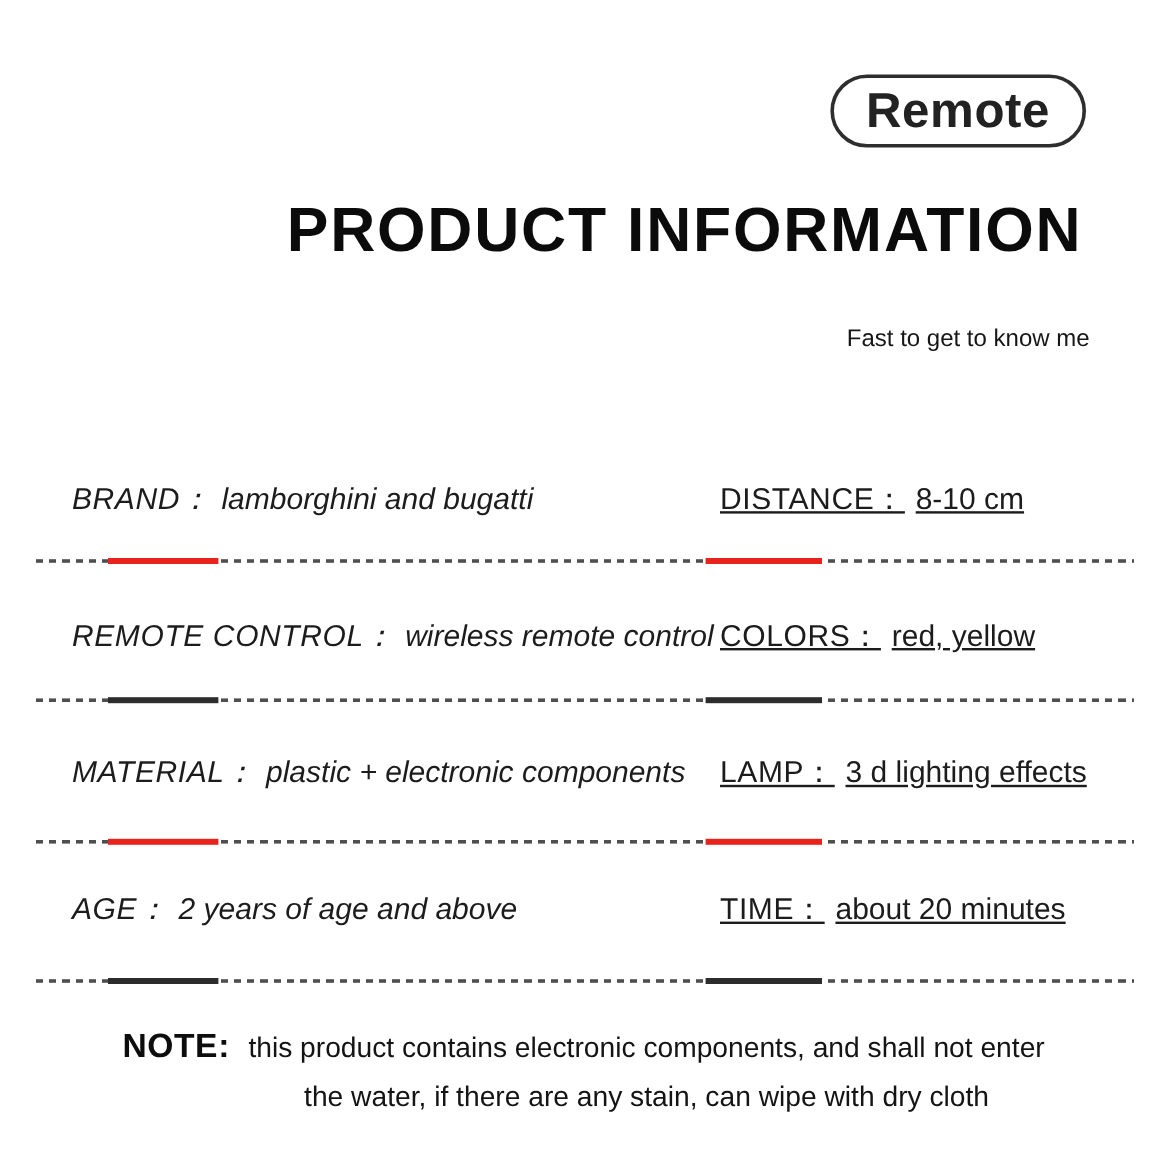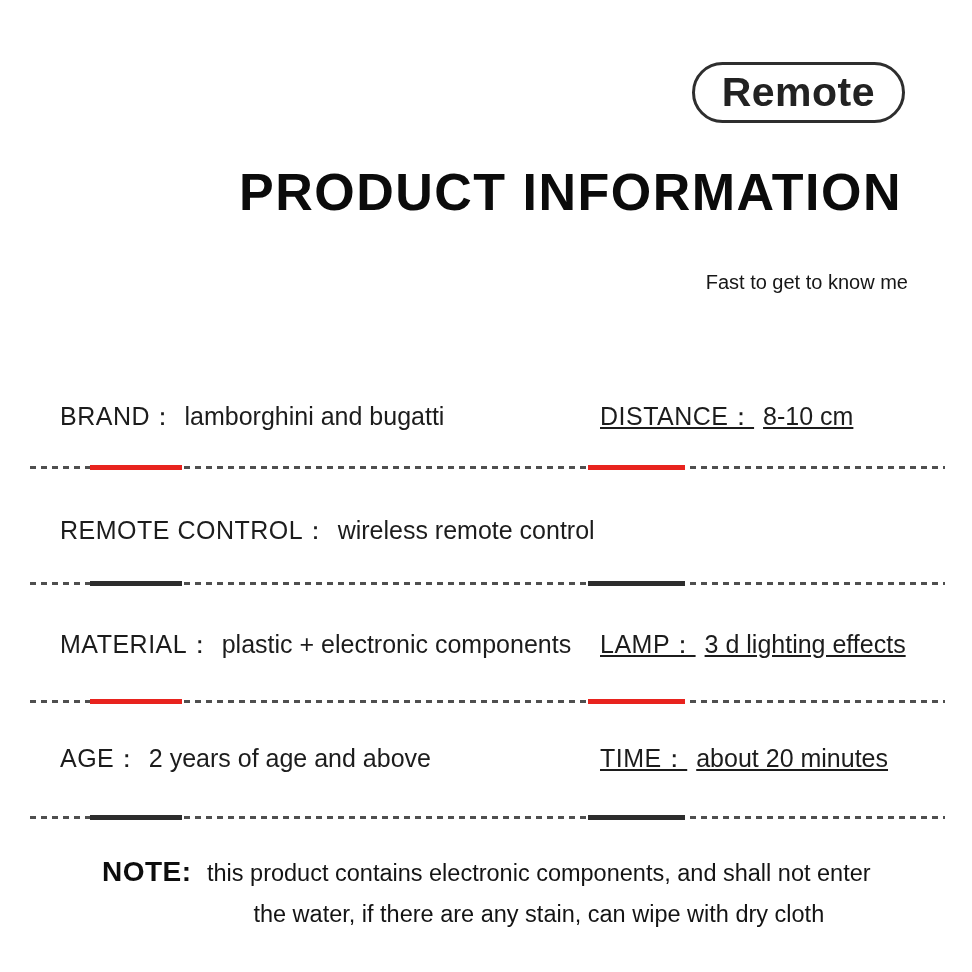--- a/index.html
+++ b/index.html
@@ -61,21 +61,21 @@
   .spec-row {
     position: absolute;
     left: 60px;
     right: 30px;
     display: flex;
     line-height: 30px;
     font-size: 25px;
     color: #1c1c1c;
     white-space: nowrap;
   }
-  .spec-row .cell-left  { width: 540px; flex: 0 0 540px; }
+  .spec-row .cell-left  { width: 540px; flex: 0 0 540px; font-style: italic; }
   .spec-row .cell-right { flex: 1; text-decoration: underline; }
   .spec-row .lbl { letter-spacing: 0.5px; }
   .spec-row .val { margin-left: 9px; }
   .row-1 { top: 401px; }
   .row-2 { top: 515px; }
   .row-3 { top: 629px; }
   .row-4 { top: 743px; }
 
   
   .divider {
@@ -145,20 +145,23 @@
   </div>
   <div class="divider div-1">
     <span class="seg seg-left" style="background: rgb(232, 35, 30);"></span>
     <span class="seg seg-right" style="background: rgb(232, 35, 30);"></span>
   </div>
 
   <div class="spec-row row-2">
     <div class="cell-left">
       <span class="lbl">REMOTE CONTROL：</span><span class="val">wireless remote control</span>
     </div>
+    <div class="cell-right">
+      <span class="lbl">COLORS：</span><span class="val">red, yellow</span>
+    </div>
   </div>
   <div class="divider div-2">
     <span class="seg seg-left" style="background: rgb(45, 45, 45);"></span>
     <span class="seg seg-right" style="background: rgb(45, 45, 45);"></span>
   </div>
 
   <div class="spec-row row-3">
     <div class="cell-left">
       <span class="lbl">MATERIAL：</span><span class="val">plastic + electronic components</span>
     </div>

